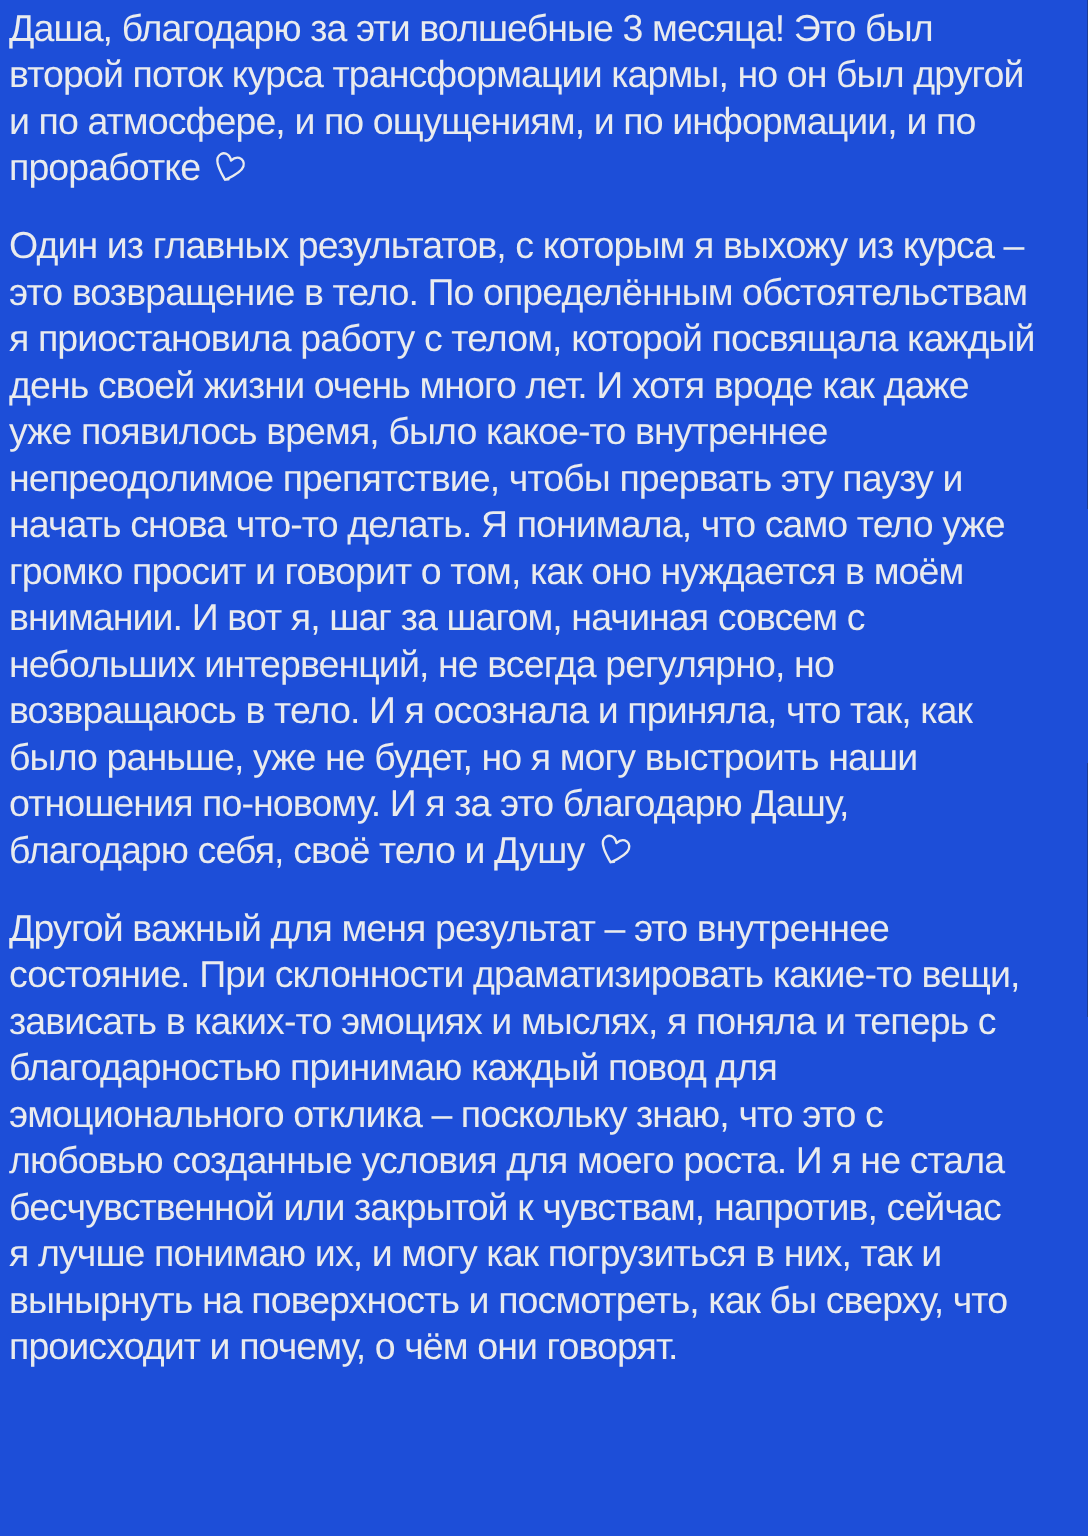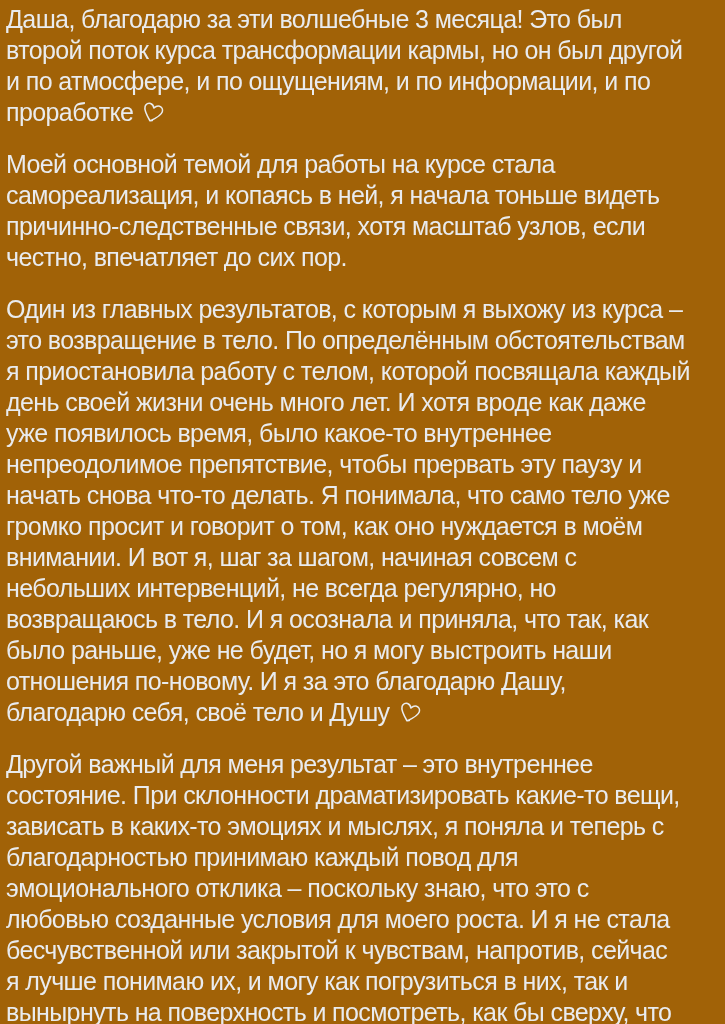--- a/index.html
+++ b/index.html
@@ -8,21 +8,21 @@
     width: 725px;
     height: 1024px;
     background: #1b222c;
     overflow: hidden;
   }
   .screen {
     box-sizing: border-box;
     width: 725px;
     height: 1024px;
     padding: 4px 6px 0 6px;
-    background: #a16207;
+    background: #1d4ed8;
     font-family: "Liberation Sans", sans-serif;
     color: #e9ebee;
     font-size: 25px;
     line-height: 31px;
     letter-spacing: -0.6px;
   }
   p.para {
     margin: 0 0 21px 0;
     padding: 0;
   }
@@ -36,18 +36,17 @@
     display: block;
   }
 </style>
 </head>
 <body>
 
 <div class="screen">
     <p class="para">Даша, благодарю за эти волшебные 3 месяца! Это был<br>второй поток курса трансформации кармы, но он был другой<br>и по атмосфере, и по ощущениям, и по информации, и по<br>проработке<span class="heart"><svg width="25" height="25" viewBox="0 0 24 24" fill="none" stroke="#e9ebee" stroke-width="1.5" stroke-linecap="round" stroke-linejoin="round">
           <path d="M12 20.3C6.6 15.4 3.4 11.7 3.5 8.4c.1-2.6 2-4.3 4.2-4.2 1.9.1 3.4 1.4 4.4 3.3 1.1-1.9 2.7-3.2 4.6-3.2 2.3 0 4.1 1.8 4.1 4.4 0 3.4-3.4 7-8.3 11.4l1.6-.7"></path>
         </svg></span></p>
-    <p class="para">Моей основной темой для работы на курсе стала<br>самореализация, и копаясь в ней, я начала тоньше видеть<br>причинно-следственные связи, хотя масштаб узлов, если<br>честно, впечатляет до сих пор.</p>
     <p class="para">Один из главных результатов, с которым я выхожу из курса –<br>это возвращение в тело. По определённым обстоятельствам<br>я приостановила работу с телом, которой посвящала каждый<br>день своей жизни очень много лет. И хотя вроде как даже<br>уже появилось время, было какое-то внутреннее<br>непреодолимое препятствие, чтобы прервать эту паузу и<br>начать снова что-то делать. Я понимала, что само тело уже<br>громко просит и говорит о том, как оно нуждается в моём<br>внимании. И вот я, шаг за шагом, начиная совсем с<br>небольших интервенций, не всегда регулярно, но<br>возвращаюсь в тело. И я осознала и приняла, что так, как<br>было раньше, уже не будет, но я могу выстроить наши<br>отношения по-новому. И я за это благодарю Дашу,<br>благодарю себя, своё тело и Душу<span class="heart"><svg width="25" height="25" viewBox="0 0 24 24" fill="none" stroke="#e9ebee" stroke-width="1.5" stroke-linecap="round" stroke-linejoin="round">
           <path d="M12 20.3C6.6 15.4 3.4 11.7 3.5 8.4c.1-2.6 2-4.3 4.2-4.2 1.9.1 3.4 1.4 4.4 3.3 1.1-1.9 2.7-3.2 4.6-3.2 2.3 0 4.1 1.8 4.1 4.4 0 3.4-3.4 7-8.3 11.4l1.6-.7"></path>
         </svg></span></p>
     <p class="para">Другой важный для меня результат – это внутреннее<br>состояние. При склонности драматизировать какие-то вещи,<br>зависать в каких-то эмоциях и мыслях, я поняла и теперь с<br>благодарностью принимаю каждый повод для<br>эмоционального отклика – поскольку знаю, что это с<br>любовью созданные условия для моего роста. И я не стала<br>бесчувственной или закрытой к чувствам, напротив, сейчас<br>я лучше понимаю их, и могу как погрузиться в них, так и<br>вынырнуть на поверхность и посмотреть, как бы сверху, что<br>происходит и почему, о чём они говорят.</p>
   </div>
 
 </body></html>

